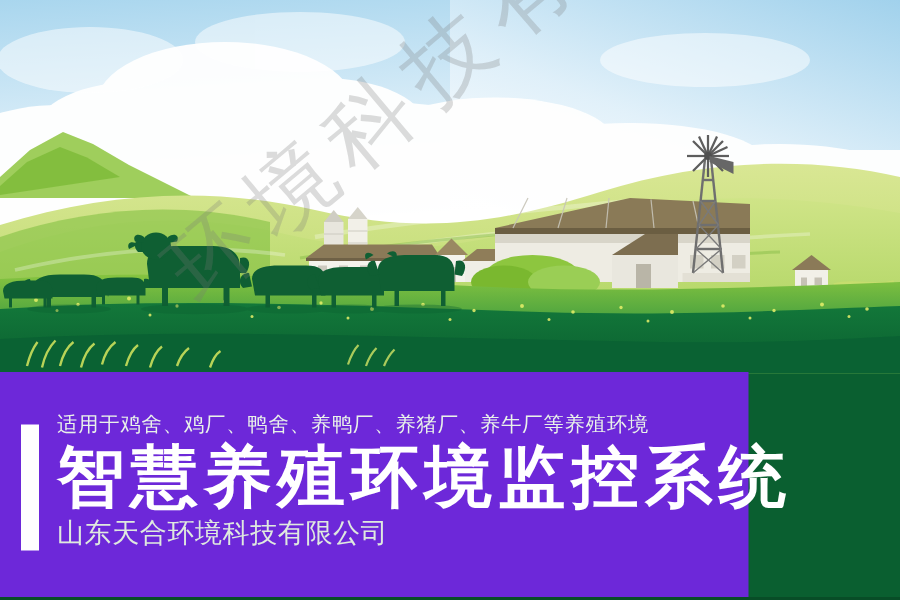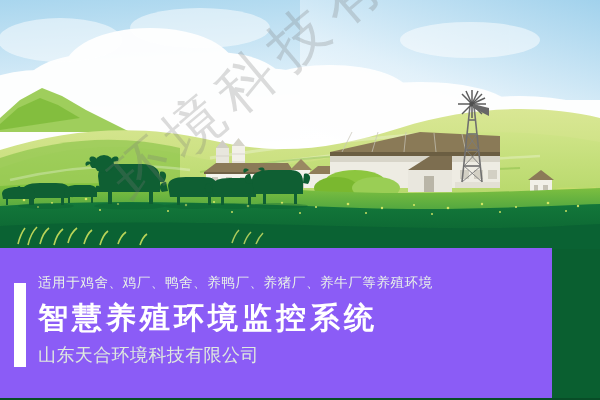--- a/index.html
+++ b/index.html
@@ -48,23 +48,23 @@
     transform: rotate(-40deg);
     transform-origin: left center;
     font-family: "Liberation Sans", "DejaVu Sans", sans-serif;
   }
 
   
   .text-band {
     position: absolute;
     left: 0;
     top: 248px;
-    width: 552px;
+    width: 499px;
     height: 152px;
-    background: #8b5cf6;
+    background: #6d28d9;
   }
   .band-bottom-rule {
     position: absolute;
     left: 0;
     bottom: 0;
     width: 600px;
     height: 2px;
     background: #084d27;
   }
 
@@ -87,21 +87,21 @@
   .subtitle {
     color: #e9f2e9;
     font-size: 13.5px;
     line-height: 18px;
     letter-spacing: 0.6px;
     white-space: nowrap;
   }
 
   .title {
     color: #ffffff;
-    font-size: 30px;
+    font-size: 45px;
     line-height: 48px;
     font-weight: bold;
     letter-spacing: 4px;
     white-space: nowrap;
     margin-top: 2px;
   }
 
   .company {
     color: #dfe9df;
     font-size: 18px;

